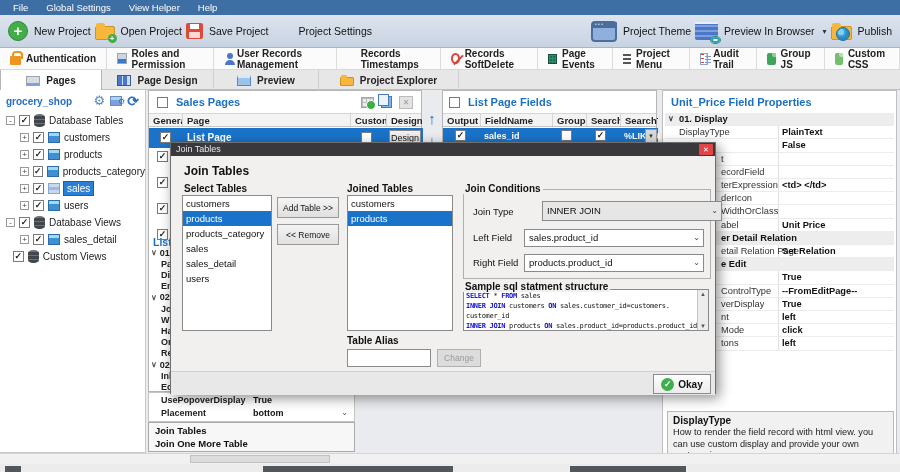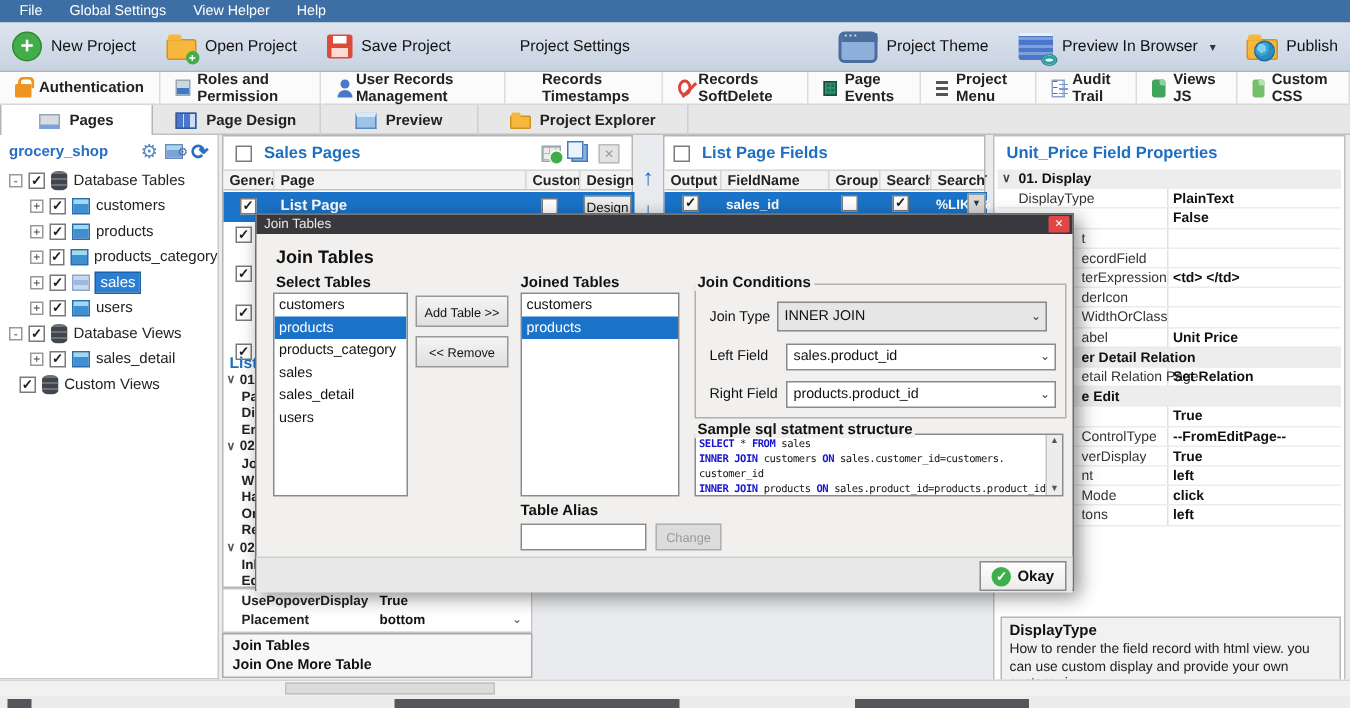--- a/index.html
+++ b/index.html
@@ -7,21 +7,21 @@
   .screen{position:relative;width:900px;height:472px;overflow:hidden;
     font-family:"Liberation Sans",sans-serif;font-size:10px;color:#1a1a1a;background:#e9ebee;}
   
   .menubar{position:absolute;left:0;top:0;width:900px;height:15px;background:#3e6fa4;
     display:flex;align-items:center;padding-left:4px;}
   .menu-item{color:#fff;font-size:9.5px;padding:0 9px;line-height:15px;cursor:default;}
   
   .toolbar1{position:absolute;left:0;top:15px;width:900px;height:33px;
     background:linear-gradient(#dde4ee,#c8d3e2);border-bottom:1px solid #aab4c2;
     display:flex;align-items:center;padding:0 8px;}
-  .tb-group{display:flex;align-items:center;gap:20px;}
+  .tb-group{display:flex;align-items:center;gap:4px;}
   .tb-group.right{margin-left:auto;}
   .tb-item{display:flex;align-items:center;gap:6px;font-size:10.5px;color:#111;cursor:default;}
   .tbic{display:inline-block;position:relative;}
   .ic-new-project{width:20px;height:20px;border-radius:50%;background:#43ad49;border:1px solid #2e8a35;}
   .ic-new-project::after{content:"+";position:absolute;left:0;top:0;width:100%;height:100%;
     color:#fff;font-weight:bold;font-size:15px;line-height:18px;text-align:center;}
   .ic-open-project{width:20px;height:14px;background:#f6b73c;border:1px solid #cf9320;border-radius:2px;margin-top:4px;}
   .ic-open-project::before{content:"";position:absolute;left:0;top:-4px;width:9px;height:4px;background:#f6b73c;border-radius:2px 2px 0 0;}
   .ic-open-project::after{content:"+";position:absolute;right:-3px;bottom:-4px;width:9px;height:9px;border-radius:50%;
     background:#43ad49;color:#fff;font-size:8px;line-height:9px;text-align:center;font-weight:bold;}
@@ -191,21 +191,21 @@
     font-family:"Liberation Sans",sans-serif;font-size:8.5px;color:#111;text-align:center;padding:0;}
   .b-add{left:106px;top:54px;width:62px;height:21px;}
   .b-rem{left:106px;top:81px;width:62px;height:21px;}
   .b-change{left:266px;top:206px;width:44px;height:18px;background:#dcdcdc;color:#9a9a9a;border-color:#b0b0b0;}
   .groupbox{position:absolute;left:292px;top:46px;width:248px;height:90px;border:1px solid #b0b0b0;}
   .flbl{position:absolute;font-size:9.5px;color:#111;}
   .f-jt{left:302px;top:63px;} .f-lf{left:302px;top:89px;} .f-rf{left:302px;top:114px;}
   .combo{position:absolute;border:1px solid #8a8a8a;background:#fff;font-size:9.5px;color:#111;
     line-height:16px;padding-left:4px;white-space:nowrap;overflow:hidden;}
   .combo .chev{position:absolute;right:3px;top:0;font-style:normal;font-size:8px;color:#444;}
-  .c-jt{left:347px;top:58px;width:180px;height:20px;background:#e6e6e6;line-height:18px;}
+  .c-jt{left:371px;top:58px;width:180px;height:20px;background:#e6e6e6;line-height:18px;}
   .c-lf{left:353px;top:86px;width:180px;height:18px;}
   .c-rf{left:353px;top:111px;width:180px;height:18px;}
   .sqlbox{position:absolute;left:292px;top:146px;width:246px;height:42px;background:#fff;border:1px solid #8a8a8a;}
   .sql-lines{position:absolute;left:2px;top:1px;right:12px;font-family:"DejaVu Sans Mono",monospace;
     font-size:7px;letter-spacing:-0.3px;line-height:10px;color:#111;white-space:nowrap;}
   .kw{color:#1414d2;font-weight:bold;}
   .vsb{position:absolute;right:0;top:0;width:11px;height:100%;background:#ececec;border-left:1px solid #c5c5c5;}
   .vsb i{position:absolute;left:0;width:100%;text-align:center;font-style:normal;font-size:6px;color:#555;}
   .vsb i.up{top:1px;} .vsb i.dn{bottom:1px;}
   .alias-input{position:absolute;left:176px;top:206px;width:84px;height:18px;border:1px solid #8a8a8a;
@@ -289,21 +289,21 @@
       <div class="t2-item">
         <span class="fic fic-project-menu"></span>
         <span>Project Menu</span>
       </div>
       <div class="t2-item">
         <span class="fic fic-audit-trail"></span>
         <span>Audit Trail</span>
       </div>
       <div class="t2-item">
         <span class="fic fic-custom-js"></span>
-        <span>Views JS</span>
+        <span>Group JS</span>
       </div>
       <div class="t2-item">
         <span class="fic fic-custom-css"></span>
         <span>Custom CSS</span>
       </div>
     </div>
   <div class="tabrow" id="tabrow">
       <div class="tab active">
         <span class="tic tic-pages"></span>
         <span>Pages</span>

